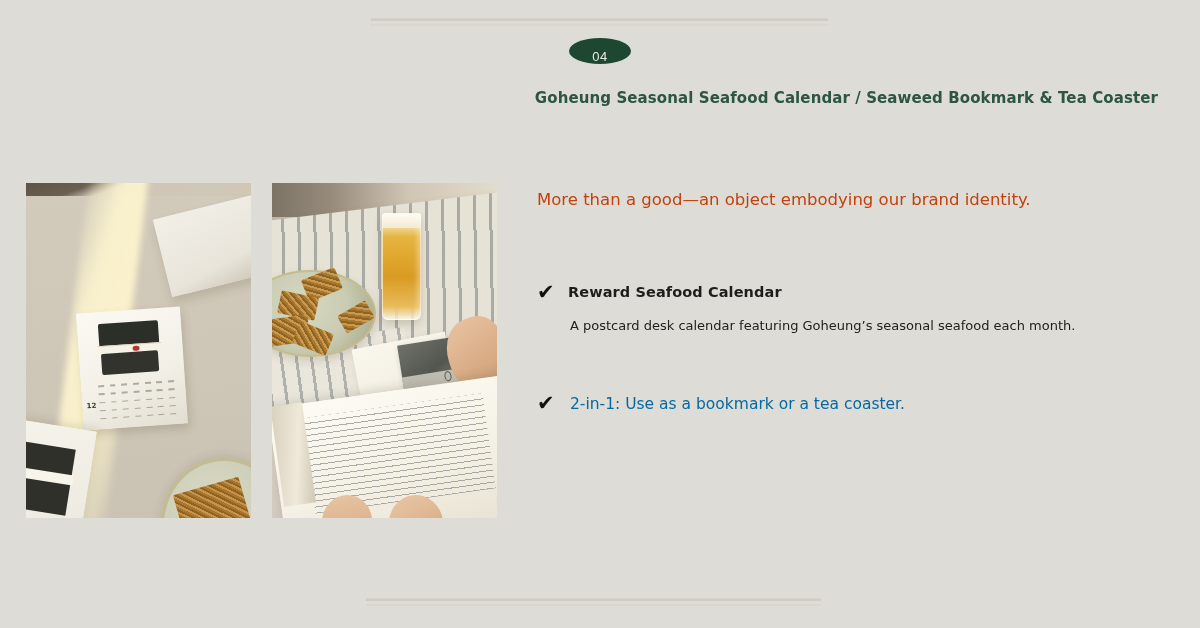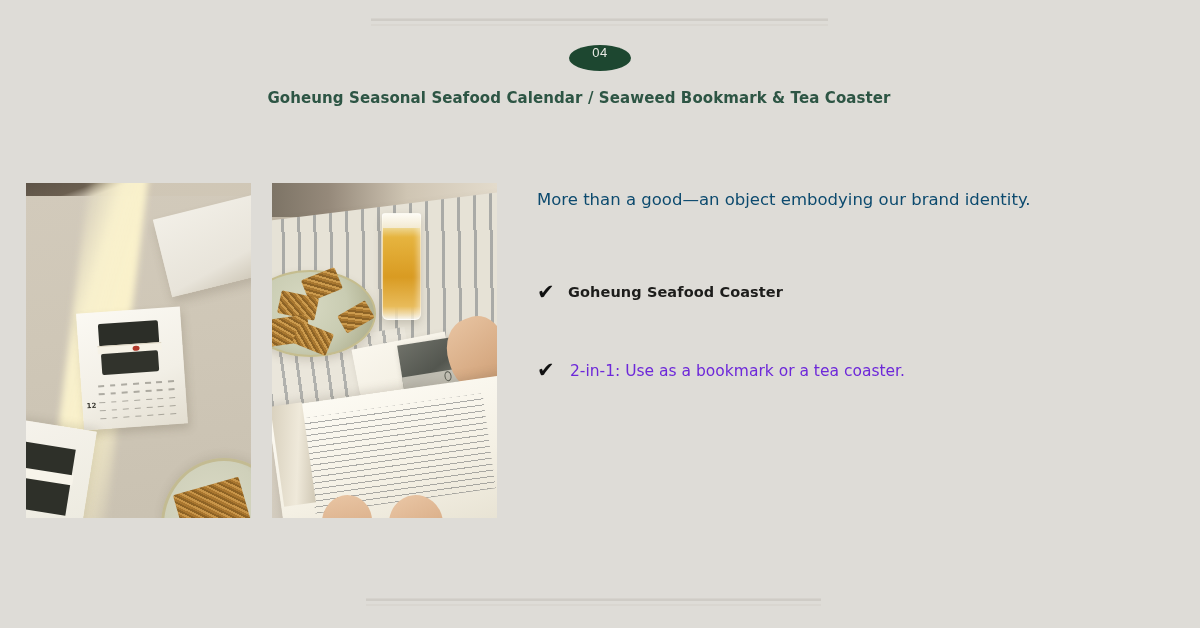--- a/index.html
+++ b/index.html
@@ -56,43 +56,43 @@
     top: 604px;
     width: 455px;
     height: 2px;
     background: #d9d6d0;
   }
 
   
   .badge {
     position: absolute;
     left: 569px;
-    top: 45px;
+    top: 38px;
     width: 62px;
     height: 26px;
     border-radius: 50%;
     background: #1d4730;
     display: flex;
-    align-items: flex-start;
+    align-items: flex-end;
     justify-content: center;
   }
   .badge-num {
     color: #e8eae4;
     font-size: 13px;
     letter-spacing: 0.5px;
     font-family: "Liberation Sans", sans-serif;
   }
 
   
   .section-title {
     position: absolute;
     left: 0;
     top: 89px;
     width: 1158px;
-    text-align: center;
+    text-align: right;
     color: #2d5544;
     font-size: 15px;
     font-weight: bold;
     font-family: "DejaVu Sans", sans-serif;
     letter-spacing: 0.1px;
   }
 
   
   .photo {
     position: absolute;
@@ -321,21 +321,21 @@
   .content {
     position: absolute;
     left: 537px;
     top: 183px;
     width: 620px;
   }
 
   .lead-line {
     font-family: "DejaVu Sans", sans-serif;
     font-size: 16.5px;
-    color: #0c4a6e;
+    color: #c2410c;
     line-height: 33px;
     white-space: nowrap;
   }
 
   .features {
     margin-top: 68px;
   }
 
   .feature {
     position: relative;
@@ -371,21 +371,21 @@
     margin-top: 18px;
     margin-left: 2px;
     font-size: 13px;
     color: #22211f;
     font-family: "DejaVu Sans", sans-serif;
   }
   .feat-desc-lg {
     margin-top: 17px;
     margin-left: 2px;
     font-size: 15.5px;
-    color: #6d28d9;
+    color: #0369a1;
     font-family: "DejaVu Sans", sans-serif;
   }
 </style>
 </head>
 <body>
 
 <div class="page">
 
   <div class="divider-top"></div>
   <div class="divider-top-shadow"></div>
@@ -485,21 +485,22 @@
     </div>
   </div>
 
   <div class="content">
     <div class="lead-line">More than a good—an object embodying our brand identity.</div>
 
     <div class="features">
 
       <div class="feature">
         <span class="check">✔</span>
-        <div class="feat-title-lg">Goheung Seafood Coaster</div>
+        <div class="feat-title-lg">Reward Seafood Calendar</div>
+        <div class="feat-desc-sm">A postcard desk calendar featuring Goheung’s seasonal seafood each month.</div>
       </div>
 
       <div class="feature">
         <span class="check">✔</span>
         <div class="feat-desc-lg">2-in-1: Use as a bookmark or a tea coaster.</div>
       </div>
 
     </div>
   </div>
 

